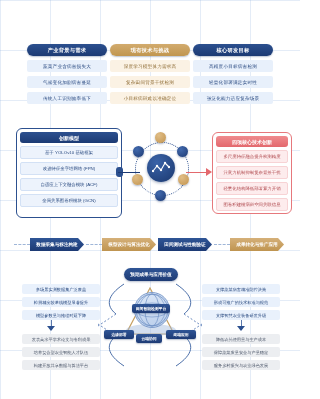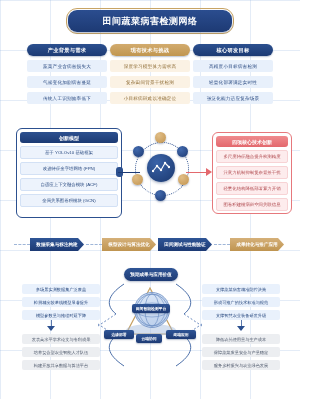--- a/index.html
+++ b/index.html
@@ -171,24 +171,20 @@
     background:rgba(160,185,220,.45);
   }
 </style>
 </head>
 <body>
 
 <div class="grid-bg"></div>
 
 <div class="canvas">
 
-  <div class="title-wrap">
-    <div class="title-outline"></div>
-    <div class="title-bar">田间蔬菜病害检测网络</div>
-  </div>
 
   <div class="cols">
 
     <div class="col c0">
       <div class="col-head blue">产业背景与需求</div>
       <div class="col-item blue">蔬菜产业含病害损失大</div>
       <div class="col-item blue">气候变化加剧病害蔓延</div>
       <div class="col-item blue">传统人工识别效率低下</div>
     </div>
 

